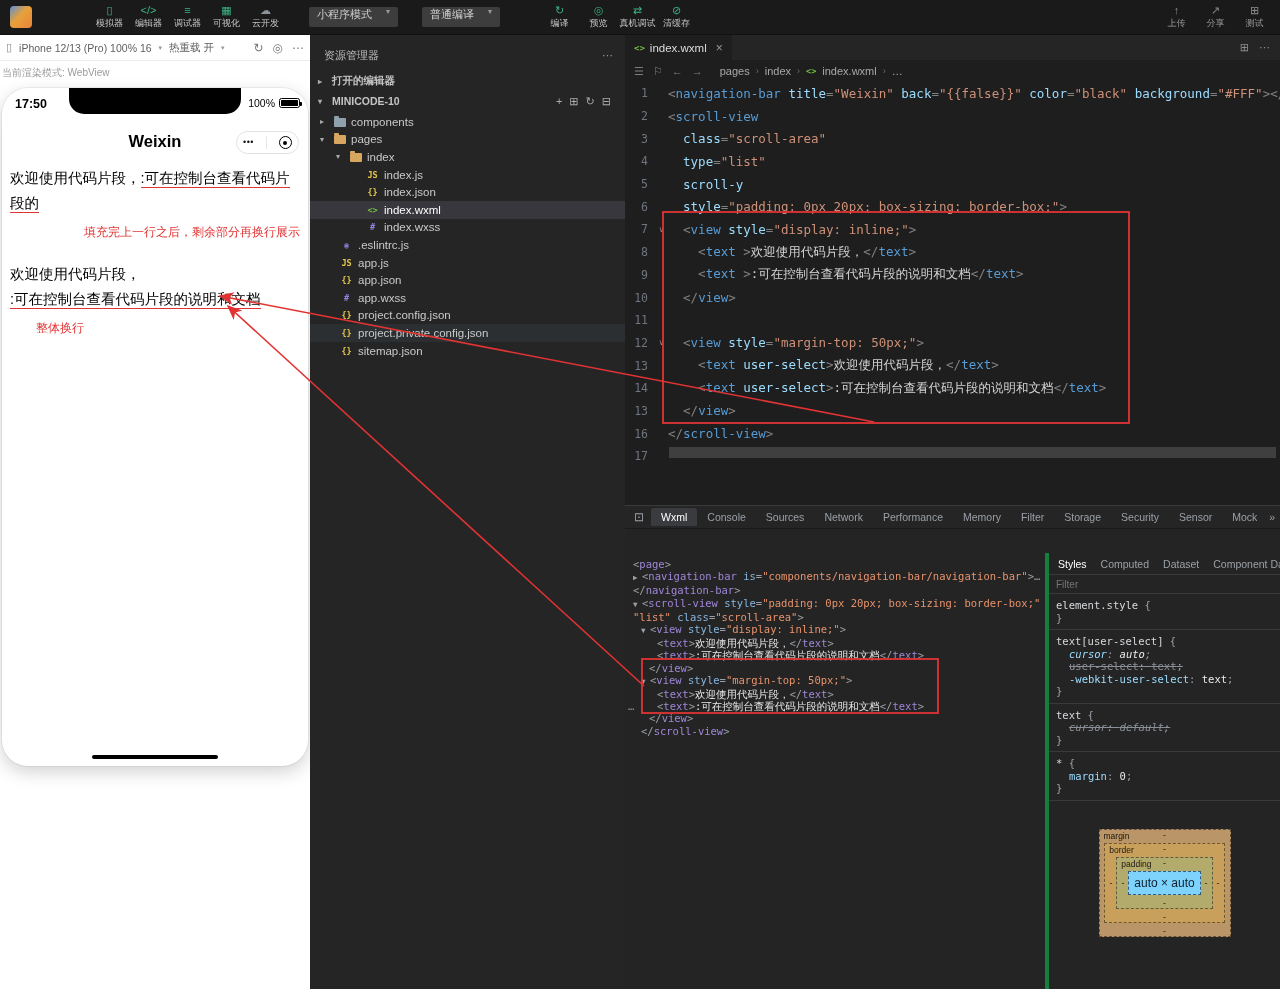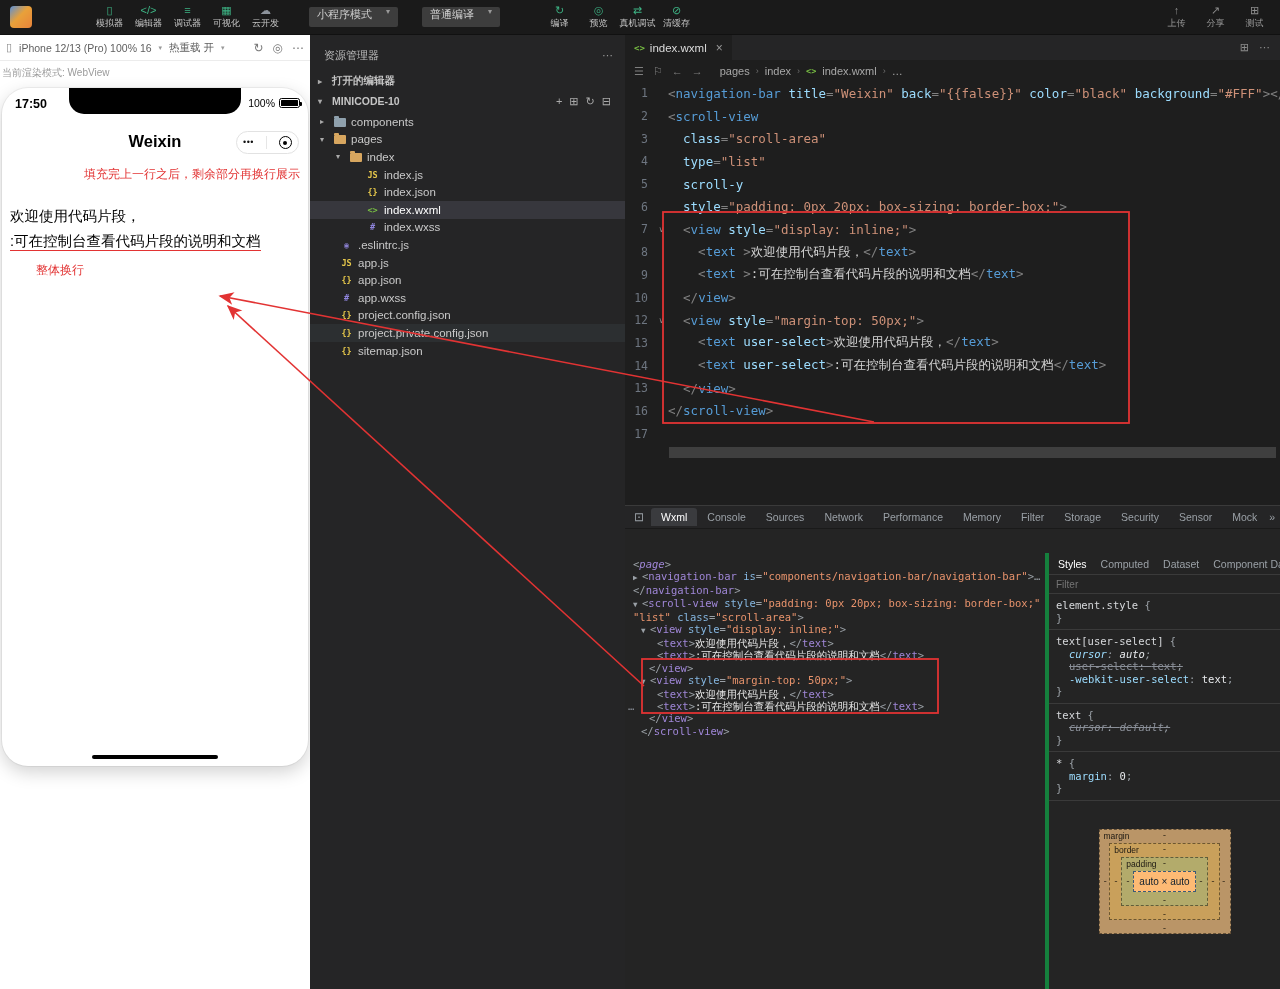--- a/index.html
+++ b/index.html
@@ -38,21 +38,21 @@
   .p-batt::after{content:"";position:absolute;right:-3px;top:2.5px;width:2px;height:4px;background:#000;border-radius:0 1px 1px 0}
   .p-title{position:absolute;left:0;right:0;top:44px;text-align:center;font-size:16.5px;font-weight:700;color:#000}
   .p-capsule{position:absolute;right:9px;top:43px;width:63px;height:23px;border:1px solid #e2e2e2;border-radius:13px;display:flex;align-items:center;justify-content:space-around;background:#fff}
   .p-dots{font-size:9px;letter-spacing:.5px;color:#111;line-height:1}
   .p-cap-div{width:1px;height:13px;background:#e6e6e6}
   .p-home{width:13px;height:13px;border:1.5px solid #000;border-radius:50%;position:relative}
   .p-home-dot{position:absolute;left:50%;top:50%;transform:translate(-50%,-50%);width:4px;height:4px;background:#000;border-radius:50%}
   .p-body{position:absolute;left:8px;right:6px;top:78px;font-size:14.5px;line-height:25px;color:#000}
   .ul{border-bottom:1.5px solid var(--red);padding-bottom:1px}
   .anno{color:var(--red);font-size:12px;line-height:16px}
-  .anno1{text-align:right;padding-right:2px;margin-top:0}
+  .anno1{text-align:right;padding-right:2px;margin-top:8px}
   .anno2{margin-left:26px;margin-top:8px}
   .blk2{margin-top:22px}
   .p-homebar{position:absolute;left:50%;transform:translateX(-50%);bottom:7px;width:126px;height:4.5px;background:#000;border-radius:3px}
 
   
   #explorer{position:absolute;left:310px;top:35px;width:315px;height:954px;background:#252526;color:#c9c9c9}
   .exp-title{display:flex;align-items:center;padding:13px 12px 8px 14px;font-size:11px;color:#bbb}
   .exp-title .more{margin-left:auto;color:#999}
   .exp-row-h{display:flex;align-items:center;height:20px;padding:0 8px;font-size:10.5px;font-weight:700;color:#c5c5c5;gap:4px}
   .exp-row-h .chev{font-size:8px;color:#aaa;width:10px}
@@ -116,21 +116,21 @@
   .ital{font-style:italic}
   #boxmodel{width:132px;margin:28px auto 0}
   .bm-ring{position:relative;border:1px dashed rgba(0,0,0,.45);padding:13px 11px;display:flex;align-items:center;justify-content:center}
   .bm-margin{background:#ba9567}.bm-border{background:#c9a05b}.bm-padding{background:#b3ab6b}
   .bm-label{position:absolute;top:1px;left:4px;font-size:8.5px;color:#1c1812}
   .bm-dash{position:absolute;font-size:9px;color:#2c2416;font-family:"DejaVu Sans Mono",monospace}
   .bm-dt{top:0;left:50%;transform:translateX(-50%)}
   .bm-db{bottom:0;left:50%;transform:translateX(-50%)}
   .bm-dl{left:3px;top:50%;transform:translateY(-50%)}
   .bm-dr{right:3px;top:50%;transform:translateY(-50%)}
-  .bm-content{background:#fdba74;border:1px dashed #3a5a77;font-size:10px;color:#10202e;padding:4px 5px;white-space:nowrap}
+  .bm-content{background:#7dd3fc;border:1px dashed #3a5a77;font-size:12px;color:#10202e;padding:4px 5px;white-space:nowrap}
 
   #overlay{position:absolute;left:0;top:0;pointer-events:none;z-index:60}
 </style>
 </head>
 <body>
 
 <div id="app">
 
   <div id="topbar">
     <div class="avatar"></div>
@@ -222,20 +222,23 @@
       </div>
       <div class="p-title">Weixin</div>
       <div class="p-capsule">
         <span class="p-dots">•••</span>
         <span class="p-cap-div"></span>
         <span class="p-home">
             <span class="p-home-dot"></span>
           </span>
       </div>
       <div class="p-body">
+        <div>
+          <span>欢迎使用代码片段，</span><span class="ul">:可在控制台查看代码片段的</span>
+        </div>
         <div class="anno anno1">填充完上一行之后，剩余部分再换行展示</div>
         <div class="blk2">
           <div>欢迎使用代码片段，</div>
           <div>
             <span class="ul">:可在控制台查看代码片段的说明和文档</span>
           </div>
         </div>
         <div class="anno anno2">整体换行</div>
       </div>
       <div class="p-homebar"></div>
@@ -356,20 +359,21 @@
         <div class="cl"><span class="ln">1</span><span class="fold"></span><span class="ct"><span class="tk-p">&lt;</span><span class="tk-t">navigation-bar</span><span class="tk-a"> title</span><span class="tk-p">=</span><span class="tk-s">"Weixin"</span><span class="tk-a"> back</span><span class="tk-p">=</span><span class="tk-s">"{{false}}"</span><span class="tk-a"> color</span><span class="tk-p">=</span><span class="tk-s">"black"</span><span class="tk-a"> background</span><span class="tk-p">=</span><span class="tk-s">"#FFF"</span><span class="tk-p">&gt;&lt;/</span></span></div>
         <div class="cl"><span class="ln">2</span><span class="fold"></span><span class="ct"><span class="tk-p">&lt;</span><span class="tk-t">scroll-view</span></span></div>
         <div class="cl"><span class="ln">3</span><span class="fold"></span><span class="ct"><span class="tk-x">  </span><span class="tk-a">class</span><span class="tk-p">=</span><span class="tk-s">"scroll-area"</span></span></div>
         <div class="cl"><span class="ln">4</span><span class="fold"></span><span class="ct"><span class="tk-x">  </span><span class="tk-a">type</span><span class="tk-p">=</span><span class="tk-s">"list"</span></span></div>
         <div class="cl"><span class="ln">5</span><span class="fold"></span><span class="ct"><span class="tk-x">  </span><span class="tk-a">scroll-y</span></span></div>
         <div class="cl"><span class="ln">6</span><span class="fold"></span><span class="ct"><span class="tk-x">  </span><span class="tk-a">style</span><span class="tk-p">=</span><span class="tk-s">"padding: 0px 20px; box-sizing: border-box;"</span><span class="tk-p">&gt;</span></span></div>
         <div class="cl"><span class="ln">7</span><span class="fold">∨</span><span class="ct"><span class="tk-x">  </span><span class="tk-p">&lt;</span><span class="tk-t">view</span><span class="tk-a"> style</span><span class="tk-p">=</span><span class="tk-s">"display: inline;"</span><span class="tk-p">&gt;</span></span></div>
         <div class="cl"><span class="ln">8</span><span class="fold"></span><span class="ct"><span class="tk-x">    </span><span class="tk-p">&lt;</span><span class="tk-t">text</span><span class="tk-p"> &gt;</span><span class="tk-x">欢迎使用代码片段，</span><span class="tk-p">&lt;/</span><span class="tk-t">text</span><span class="tk-p">&gt;</span></span></div>
         <div class="cl"><span class="ln">9</span><span class="fold"></span><span class="ct"><span class="tk-x">    </span><span class="tk-p">&lt;</span><span class="tk-t">text</span><span class="tk-p"> &gt;</span><span class="tk-x">:可在控制台查看代码片段的说明和文档</span><span class="tk-p">&lt;/</span><span class="tk-t">text</span><span class="tk-p">&gt;</span></span></div>
         <div class="cl"><span class="ln">10</span><span class="fold"></span><span class="ct"><span class="tk-x">  </span><span class="tk-p">&lt;/</span><span class="tk-t">view</span><span class="tk-p">&gt;</span></span></div>
+        <div class="cl"><span class="ln">11</span><span class="fold"></span><span class="ct"></span></div>
         <div class="cl"><span class="ln">12</span><span class="fold">∨</span><span class="ct"><span class="tk-x">  </span><span class="tk-p">&lt;</span><span class="tk-t">view</span><span class="tk-a"> style</span><span class="tk-p">=</span><span class="tk-s">"margin-top: 50px;"</span><span class="tk-p">&gt;</span></span></div>
         <div class="cl"><span class="ln">13</span><span class="fold"></span><span class="ct"><span class="tk-x">    </span><span class="tk-p">&lt;</span><span class="tk-t">text</span><span class="tk-a"> user-select</span><span class="tk-p">&gt;</span><span class="tk-x">欢迎使用代码片段，</span><span class="tk-p">&lt;/</span><span class="tk-t">text</span><span class="tk-p">&gt;</span></span></div>
         <div class="cl"><span class="ln">14</span><span class="fold"></span><span class="ct"><span class="tk-x">    </span><span class="tk-p">&lt;</span><span class="tk-t">text</span><span class="tk-a"> user-select</span><span class="tk-p">&gt;</span><span class="tk-x">:可在控制台查看代码片段的说明和文档</span><span class="tk-p">&lt;/</span><span class="tk-t">text</span><span class="tk-p">&gt;</span></span></div>
         <div class="cl"><span class="ln">13</span><span class="fold"></span><span class="ct"><span class="tk-x">  </span><span class="tk-p">&lt;/</span><span class="tk-t">view</span><span class="tk-p">&gt;</span></span></div>
         <div class="cl"><span class="ln">16</span><span class="fold"></span><span class="ct"><span class="tk-p">&lt;/</span><span class="tk-t">scroll-view</span><span class="tk-p">&gt;</span></span></div>
         <div class="cl"><span class="ln">17</span><span class="fold"></span><span class="ct"></span></div>
       </div>
     <div class="hscroll">
         <div class="thumb"></div>
       </div>
@@ -385,21 +389,21 @@
         <span class="dt-tab">Performance</span>
         <span class="dt-tab">Memory</span>
         <span class="dt-tab">Filter</span>
         <span class="dt-tab">Storage</span>
         <span class="dt-tab">Security</span>
         <span class="dt-tab">Sensor</span>
         <span class="dt-tab">Mock</span>
         <span class="ovf">»</span>
       </div>
     <div id="wxml-pane">
-        <div class="wl" style="padding-left: 8px; font-style: italic;"><span class="wt-p">&lt;</span><span class="wt-t">page</span><span class="wt-p">&gt;</span></div>
+        <div class="wl" style="padding-left: 8px;"><span class="wt-p">&lt;</span><span class="wt-t">page</span><span class="wt-p">&gt;</span></div>
         <div class="wl" style="padding-left: 8px;"><span class="warr">▶</span><span class="wt-p">&lt;</span><span class="wt-t">navigation-bar</span><span class="wt-a"> is</span><span class="wt-p">=</span><span class="wt-s">"components/navigation-bar/navigation-bar"</span><span class="wt-p">&gt;</span><span class="wt-p">…</span></div>
         <div class="wl" style="padding-left: 8px;"><span class="wt-p">&lt;/</span><span class="wt-t">navigation-bar</span><span class="wt-p">&gt;</span></div>
         <div class="wl" style="padding-left: 8px;"><span class="warr">▼</span><span class="wt-p">&lt;</span><span class="wt-t">scroll-view</span><span class="wt-a"> style</span><span class="wt-p">=</span><span class="wt-s">"padding: 0px 20px; box-sizing: border-box;"</span><span class="wt-a"> type</span></div>
         <div class="wl" style="padding-left: 8px;"><span class="wt-s">"list"</span><span class="wt-a"> class</span><span class="wt-p">=</span><span class="wt-s">"scroll-area"</span><span class="wt-p">&gt;</span></div>
         <div class="wl" style="padding-left: 16px;"><span class="warr">▼</span><span class="wt-p">&lt;</span><span class="wt-t">view</span><span class="wt-a"> style</span><span class="wt-p">=</span><span class="wt-s">"display: inline;"</span><span class="wt-p">&gt;</span></div>
         <div class="wl" style="padding-left: 32px;"><span class="wt-p">&lt;</span><span class="wt-t">text</span><span class="wt-p">&gt;</span><span class="wt-x">欢迎使用代码片段，</span><span class="wt-p">&lt;/</span><span class="wt-t">text</span><span class="wt-p">&gt;</span></div>
         <div class="wl" style="padding-left: 32px;"><span class="wt-p">&lt;</span><span class="wt-t">text</span><span class="wt-p">&gt;</span><span class="wt-x">:可在控制台查看代码片段的说明和文档</span><span class="wt-p">&lt;/</span><span class="wt-t">text</span><span class="wt-p">&gt;</span></div>
         <div class="wl" style="padding-left: 24px;"><span class="wt-p">&lt;/</span><span class="wt-t">view</span><span class="wt-p">&gt;</span></div>
         <div class="wl" style="padding-left: 16px;"><span class="warr">▼</span><span class="wt-p">&lt;</span><span class="wt-t">view</span><span class="wt-a"> style</span><span class="wt-p">=</span><span class="wt-s">"margin-top: 50px;"</span><span class="wt-p">&gt;</span></div>
         <div class="wl" style="padding-left: 32px;"><span class="wt-p">&lt;</span><span class="wt-t">text</span><span class="wt-p">&gt;</span><span class="wt-x">欢迎使用代码片段，</span><span class="wt-p">&lt;/</span><span class="wt-t">text</span><span class="wt-p">&gt;</span></div>

